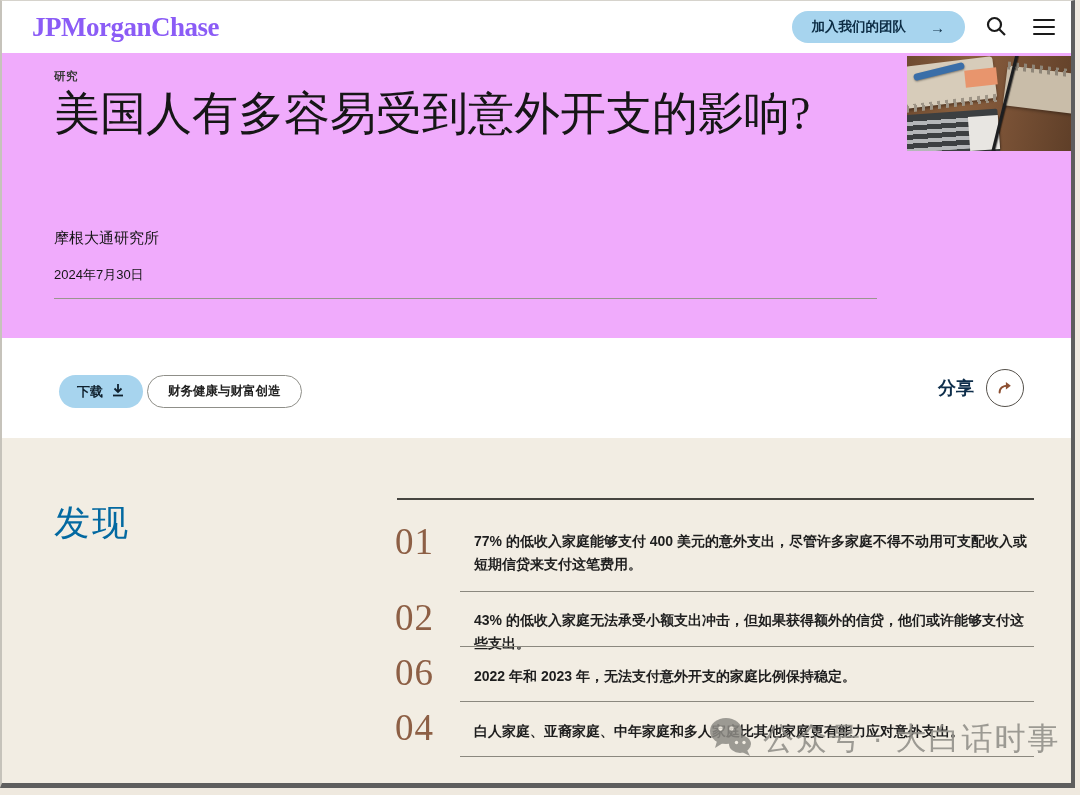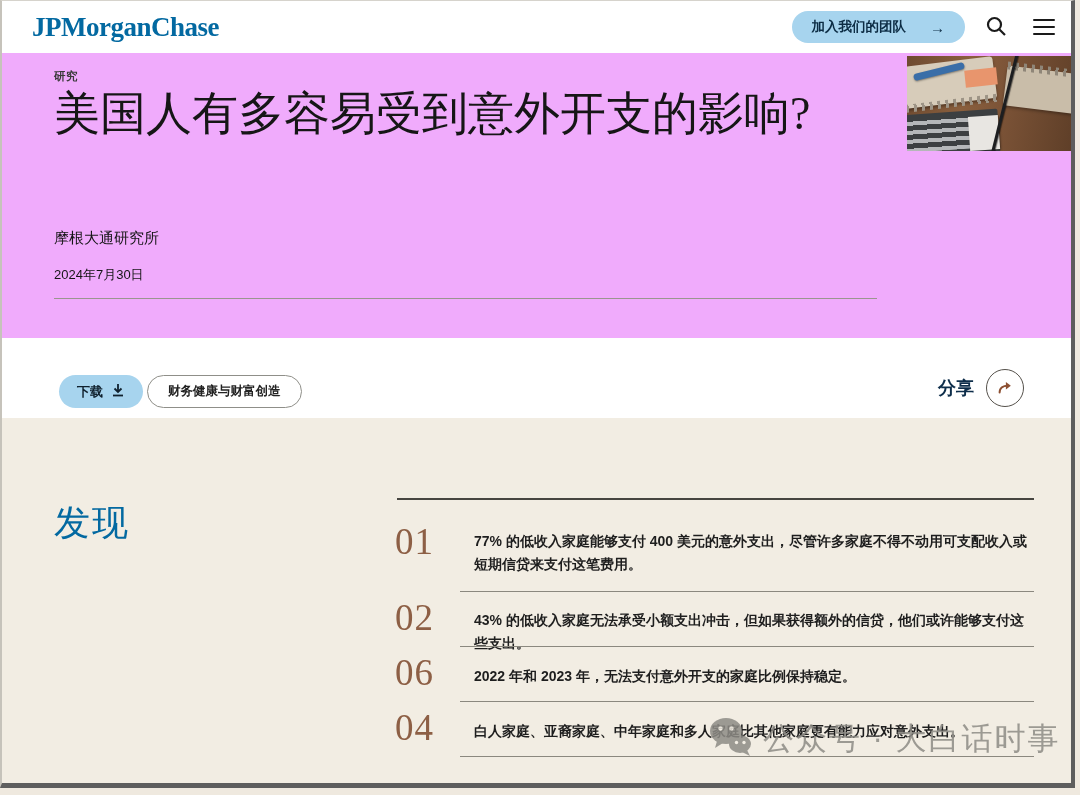--- a/index.html
+++ b/index.html
@@ -18,21 +18,21 @@
   }
 
   
   .header {
     position:absolute; left:0; top:0; right:0; height:52px;
     background:#ffffff; display:flex; align-items:center;
     padding:0 10px 0 30px;
   }
   .logo {
     font-family:"Liberation Serif","DejaVu Serif",serif;
-    font-size:27px; font-weight:700; letter-spacing:-0.5px; color:#0369a1;
+    font-size:27px; font-weight:700; letter-spacing:-0.5px; color:#8b5cf6;
     cursor:pointer;
   }
   .header-spacer { flex:1; }
   .join-btn {
     display:flex; align-items:center; gap:24px;
     background:#a7d4ee; color:#0c2c44;
     border:none; border-radius:17px; height:32px; padding:0 20px;
     font-size:13.5px; font-weight:700; cursor:pointer;
     font-family:inherit;
   }
@@ -75,21 +75,21 @@
   .hi-sticky { position:absolute; left:58px; top:13px; width:32px; height:17px; background:#e8956d; transform:rotate(-6deg); }
   .hi-notebook2 { position:absolute; left:98px; top:14px; width:78px; height:40px; background:#c9bda9; transform:rotate(7deg); border-radius:3px; box-shadow:0 2px 3px rgba(0,0,0,.3); }
   .hi-spiral2 { position:absolute; left:0; top:-4px; width:100%; height:8px; background:repeating-linear-gradient(90deg,#8f8678 0 3px,transparent 3px 8px); }
   .hi-laptop { position:absolute; left:-8px; top:56px; width:100px; height:46px; background:#3c3f41; transform:rotate(-4deg); border-radius:2px; }
   .hi-keys { position:absolute; inset:5px 8px 8px 6px; background:repeating-linear-gradient(0deg,#caccce 0 4px,#3c3f41 4px 9px); opacity:.85; }
   .hi-card { position:absolute; left:62px; top:60px; width:30px; height:34px; background:#e8e6e2; transform:rotate(-4deg); box-shadow:1px 1px 2px rgba(0,0,0,.4); }
   .hi-stylus { position:absolute; left:96px; top:-14px; width:3px; height:125px; background:#1d1e20; transform:rotate(14deg); box-shadow:1px 0 1px rgba(0,0,0,.5); }
 
   
   .toolbar {
-    position:absolute; left:0; top:337px; right:0; height:80px;
+    position:absolute; left:0; top:337px; right:0; height:100px;
     background:#ffffff;
   }
   .dl-btn {
     position:absolute; left:57px; top:37px; height:33px;
     display:flex; align-items:center; gap:8px; padding:0 18px;
     background:#a7d4ee; color:#10212e; border:none; border-radius:17px;
     font-size:13px; font-weight:700; cursor:pointer; font-family:inherit;
   }
   .tag-pill {
     position:absolute; left:145px; top:37px; height:33px;

